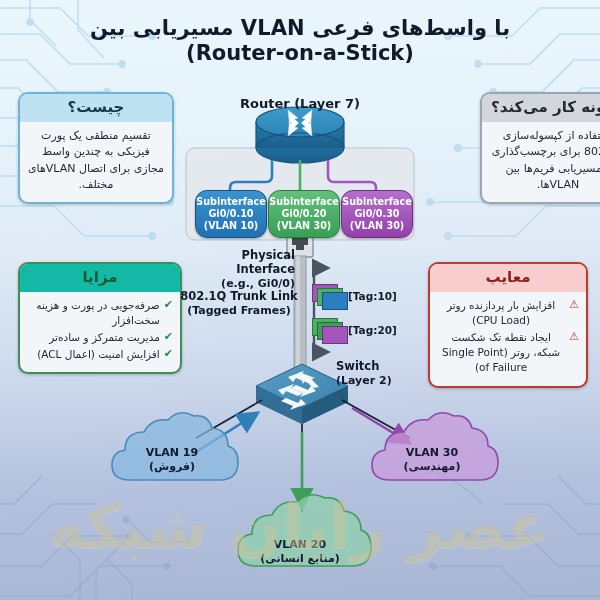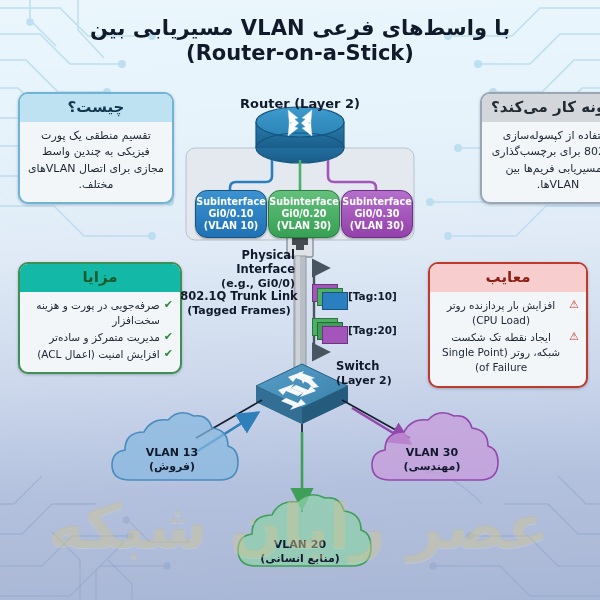--- a/index.html
+++ b/index.html
@@ -263,21 +263,21 @@
       <path d="M130 480 q-18 0 -18 -15 q0 -13 13 -15 q0 -18 19 -18 q7 -14 24 -12 q11 -12 26 -4 q14 -2 18 12 q16 2 16 18 q10 3 10 16 q0 18 -18 18 z" fill="#86b9df" fill-opacity="0.72" stroke="#4a8cbe" stroke-width="1.6"></path>
     </g>
     <g>
       <path d="M390 480 q-18 0 -18 -15 q0 -13 13 -15 q0 -18 19 -18 q7 -14 24 -12 q11 -12 26 -4 q14 -2 18 12 q16 2 16 18 q10 3 10 16 q0 18 -18 18 z" fill="#c79adb" fill-opacity="0.72" stroke="#9448ad" stroke-width="1.6"></path>
     </g>
     <g>
       <path d="M256 566 q-18 0 -18 -16 q0 -14 14 -16 q0 -19 20 -19 q7 -15 25 -13 q12 -12 28 -4 q15 -2 19 13 q17 2 17 19 q10 3 10 17 q0 19 -19 19 z" fill="#8ed0ac" fill-opacity="0.74" stroke="#3f9e57" stroke-width="1.6"></path>
     </g>
   </svg>
 
-  <div class="lbl" id="lbl-router">Router (Layer 2)</div>
+  <div class="lbl" id="lbl-router">Router (Layer 7)</div>
 
   <div class="lbl" id="lbl-phys">
     <span>Physical Interface</span>
     <span class="sub">(e.g., Gi0/0)</span>
   </div>
 
   <div class="lbl" id="lbl-trunk">
     <span>802.1Q Trunk Link</span>
     <span class="sub">(Tagged Frames)</span>
   </div>
@@ -315,21 +315,21 @@
     <span class="frames">
       <i style="background:#4cb066"></i>
         <i style="background:#3f9e57"></i>
         <i style="background:#a455bb"></i>
     </span>
     <span class="tagtext">[Tag:20]</span>
   </div>
 
   <div class="cloudwrap" id="cloud10">
     <div class="cloudlabel">
-      <div>VLAN 13</div>
+      <div>VLAN 19</div>
       <div>(فروش)</div>
     </div>
   </div>
   <div class="cloudwrap" id="cloud20">
     <div class="cloudlabel">
       <div>VLAN 20</div>
       <div>(منابع انسانی)</div>
     </div>
   </div>
   <div class="cloudwrap" id="cloud30">

